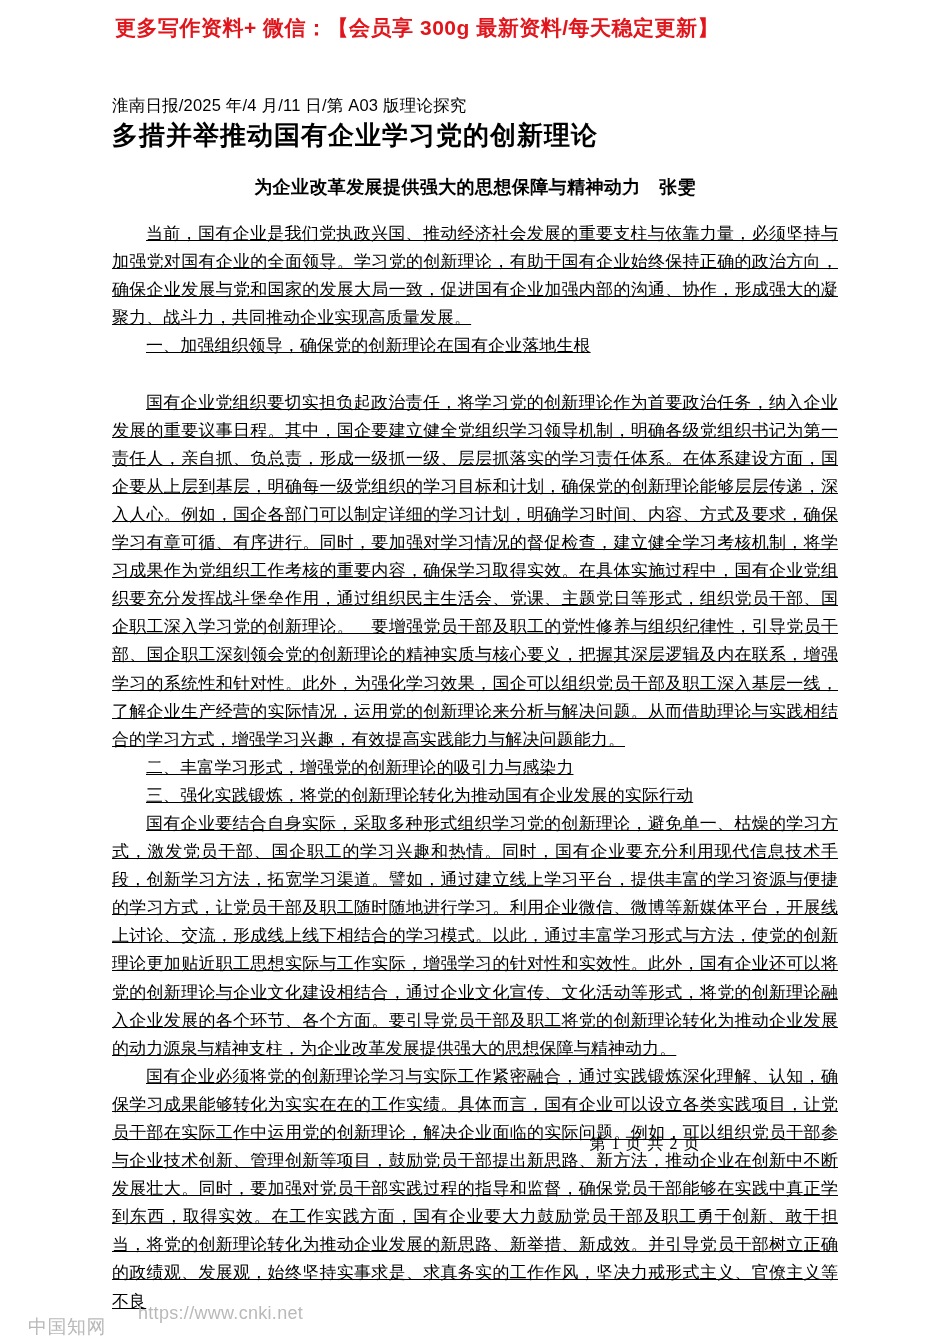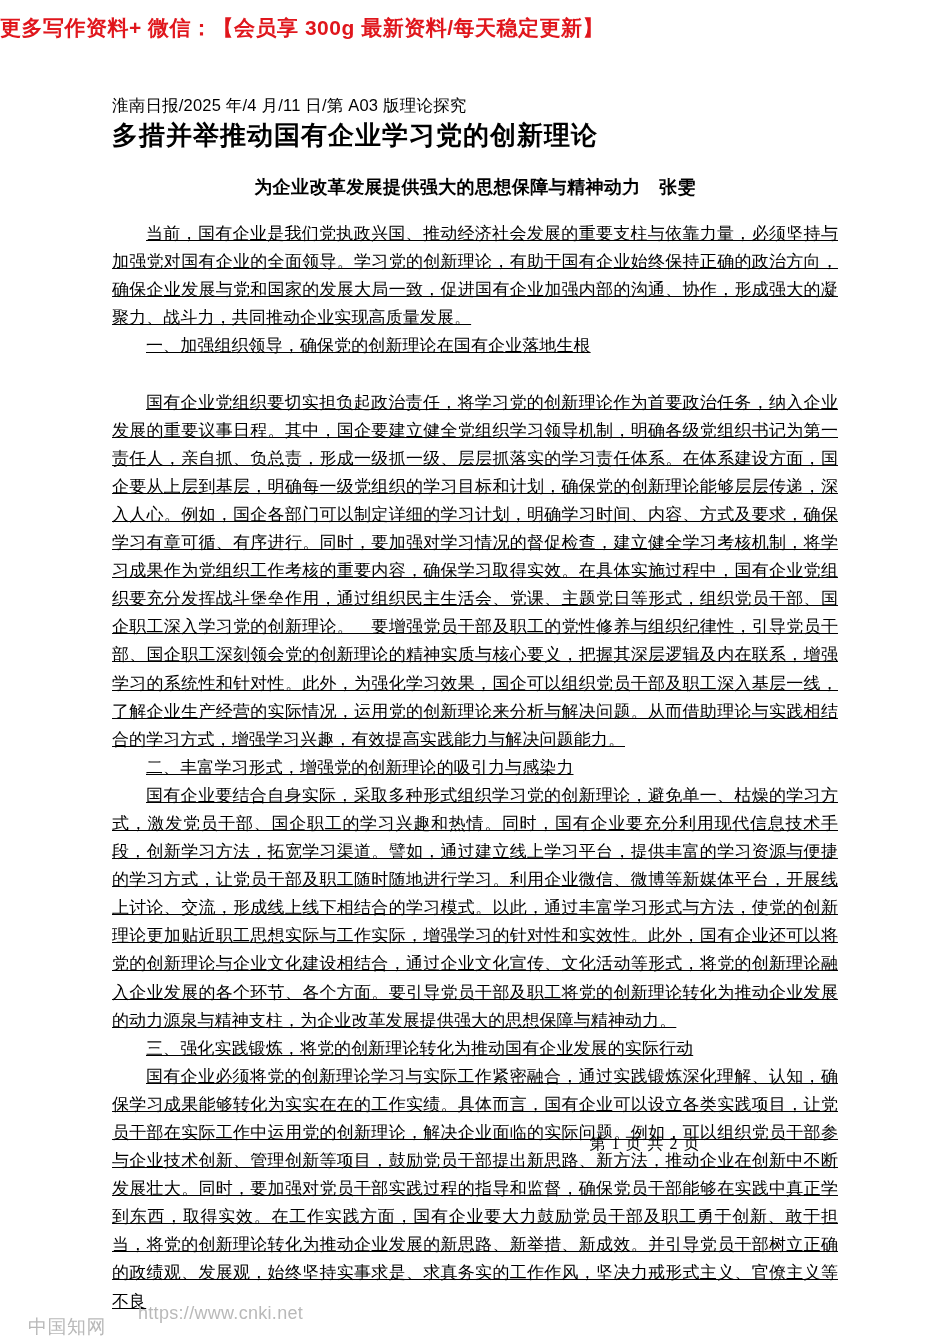--- a/index.html
+++ b/index.html
@@ -21,20 +21,21 @@
     height: 1344px;
     box-sizing: border-box;
   }
 
   
   .promo-banner {
     position: absolute;
     top: 14px;
     left: 0;
     width: 834px;
+    text-align: center;
     font-size: 21px;
     font-weight: bold;
     color: #e0161c;
     letter-spacing: 0.5px;
     white-space: nowrap;
   }
 
   
   .doc-area {
     position: absolute;
@@ -133,22 +134,22 @@
 
     <div class="doc-title">多措并举推动国有企业学习党的创新理论</div>
 
     <div class="doc-author">为企业改革发展提供强大的思想保障与精神动力　张雯</div>
 
     <div class="body-block">
       <p>当前，国有企业是我们党执政兴国、推动经济社会发展的重要支柱与依靠力量，必须坚持与加强党对国有企业的全面领导。学习党的创新理论，有助于国有企业始终保持正确的政治方向，确保企业发展与党和国家的发展大局一致，促进国有企业加强内部的沟通、协作，形成强大的凝聚力、战斗力，共同推动企业实现高质量发展。</p>
       <p class="gap-after">一、加强组织领导，确保党的创新理论在国有企业落地生根</p>
       <p>国有企业党组织要切实担负起政治责任，将学习党的创新理论作为首要政治任务，纳入企业发展的重要议事日程。其中，国企要建立健全党组织学习领导机制，明确各级党组织书记为第一责任人，亲自抓、负总责，形成一级抓一级、层层抓落实的学习责任体系。在体系建设方面，国企要从上层到基层，明确每一级党组织的学习目标和计划，确保党的创新理论能够层层传递，深入人心。例如，国企各部门可以制定详细的学习计划，明确学习时间、内容、方式及要求，确保学习有章可循、有序进行。同时，要加强对学习情况的督促检查，建立健全学习考核机制，将学习成果作为党组织工作考核的重要内容，确保学习取得实效。在具体实施过程中，国有企业党组织要充分发挥战斗堡垒作用，通过组织民主生活会、党课、主题党日等形式，组织党员干部、国企职工深入学习党的创新理论。　要增强党员干部及职工的党性修养与组织纪律性，引导党员干部、国企职工深刻领会党的创新理论的精神实质与核心要义，把握其深层逻辑及内在联系，增强学习的系统性和针对性。此外，为强化学习效果，国企可以组织党员干部及职工深入基层一线，了解企业生产经营的实际情况，运用党的创新理论来分析与解决问题。从而借助理论与实践相结合的学习方式，增强学习兴趣，有效提高实践能力与解决问题能力。</p>
       <p>二、丰富学习形式，增强党的创新理论的吸引力与感染力</p>
+      <p>三、强化实践锻炼，将党的创新理论转化为推动国有企业发展的实际行动</p>
       <p>国有企业要结合自身实际，采取多种形式组织学习党的创新理论，避免单一、枯燥的学习方式，激发党员干部、国企职工的学习兴趣和热情。同时，国有企业要充分利用现代信息技术手段，创新学习方法，拓宽学习渠道。譬如，通过建立线上学习平台，提供丰富的学习资源与便捷的学习方式，让党员干部及职工随时随地进行学习。利用企业微信、微博等新媒体平台，开展线上讨论、交流，形成线上线下相结合的学习模式。以此，通过丰富学习形式与方法，使党的创新理论更加贴近职工思想实际与工作实际，增强学习的针对性和实效性。此外，国有企业还可以将党的创新理论与企业文化建设相结合，通过企业文化宣传、文化活动等形式，将党的创新理论融入企业发展的各个环节、各个方面。要引导党员干部及职工将党的创新理论转化为推动企业发展的动力源泉与精神支柱，为企业改革发展提供强大的思想保障与精神动力。</p>
-      <p>三、强化实践锻炼，将党的创新理论转化为推动国有企业发展的实际行动</p>
       <p>国有企业必须将党的创新理论学习与实际工作紧密融合，通过实践锻炼深化理解、认知，确保学习成果能够转化为实实在在的工作实绩。具体而言，国有企业可以设立各类实践项目，让党员干部在实际工作中运用党的创新理论，解决企业面临的实际问题。例如，可以组织党员干部参与企业技术创新、管理创新等项目，鼓励党员干部提出新思路、新方法，推动企业在创新中不断发展壮大。同时，要加强对党员干部实践过程的指导和监督，确保党员干部能够在实践中真正学到东西，取得实效。在工作实践方面，国有企业要大力鼓励党员干部及职工勇于创新、敢于担当，将党的创新理论转化为推动企业发展的新思路、新举措、新成效。并引导党员干部树立正确的政绩观、发展观，始终坚持实事求是、求真务实的工作作风，坚决力戒形式主义、官僚主义等不良</p>
     </div>
 
   </div>
 
   <div class="page-footer">第 1 页 共 2 页</div>
 
   <div class="cnki-watermark">
     <span class="cnki-logo">中国知网</span>
     <span class="cnki-url">https://www.cnki.net</span>

